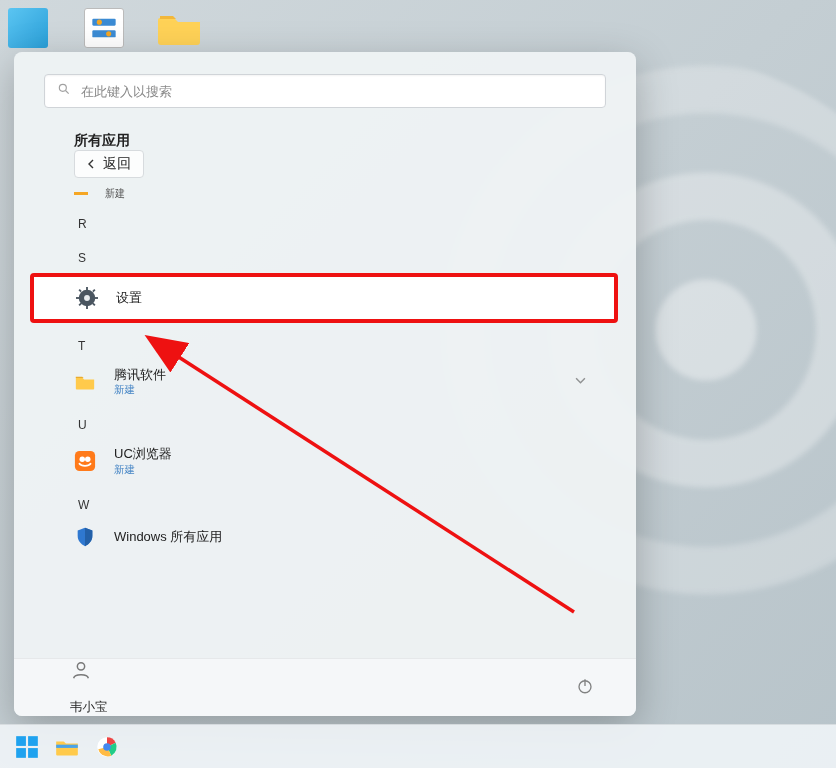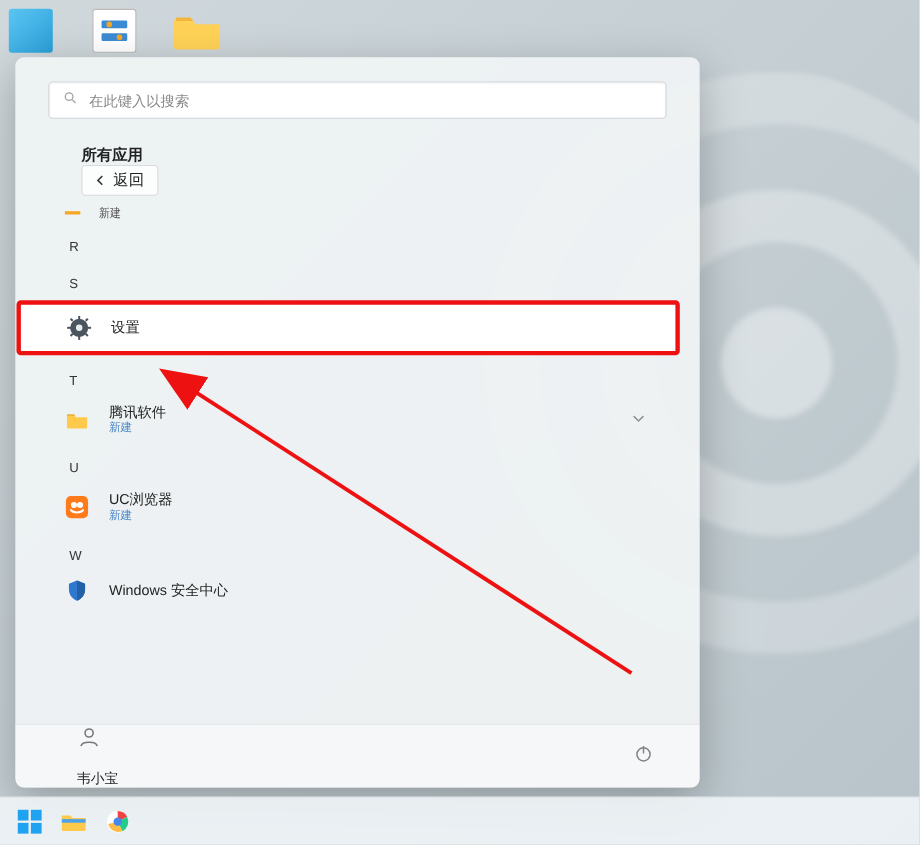--- a/index.html
+++ b/index.html
@@ -46,21 +46,21 @@
 
   .header-row { display:flex; align-items:flex-start; justify-content:space-between; padding: 14px 36px 0 60px; flex-direction: column; }
   .header-title { font-size:14px; font-weight:600; color:#222; }
   .back-btn {
     background:#fcfdfd; border:1px solid #d7dbde; border-radius:4px;
     padding: 4px 12px; font-size:14px; display:flex; align-items:center; gap:6px;
     cursor:pointer; color:#222;
   }
   .back-btn svg { width:10px; height:10px; }
 
-  .apps-scroll { flex:1; overflow:hidden; padding: 6px 22px 0 5px; }
+  .apps-scroll { flex:1; overflow:hidden; padding: 6px 22px 0 20px; }
   .letter-head { font-size:12px; color:#333; padding: 14px 0 6px 44px; font-weight:500; }
   .tiny-new { display:flex; align-items:center; gap:16px; padding: 2px 0 2px 40px; }
   .tiny-new .dash { width:14px; height:3px; background:#f5a623; }
   .tiny-new .txt { font-size:11px; color:#555; transform:scaleX(.9); }
 
   .app-row {
     display:flex; align-items:center; gap:18px;
     padding: 8px 10px 8px 40px; border-radius:4px;
     font-size:13px; color:#222; cursor:pointer;
     position:relative;
@@ -219,21 +219,21 @@
     </div>
 
     <div class="letter-head">W</div>
     <div class="app-row">
       <span class="ico">
         <svg viewBox="0 0 24 24">
             <path d="M12 2l8 3v6c0 5-3.5 9-8 11-4.5-2-8-6-8-11V5l8-3z" fill="#2f78d0"></path>
             <path d="M12 2v20c4.5-2 8-6 8-11V5l-8-3z" fill="#2360a8"></path>
           </svg>
       </span>
-      <span class="lbl">Windows 安全中心</span>
+      <span class="lbl">Windows 所有应用</span>
     </div>
 
   </div>
 
   <div class="bottom-bar">
     <div class="user">
       <span>
         <svg viewBox="0 0 24 24" fill="none" stroke="#444" stroke-width="1.6">
             <circle cx="12" cy="8" r="4"></circle>
             <path d="M4 21c1-5 15-5 16 0"></path>

